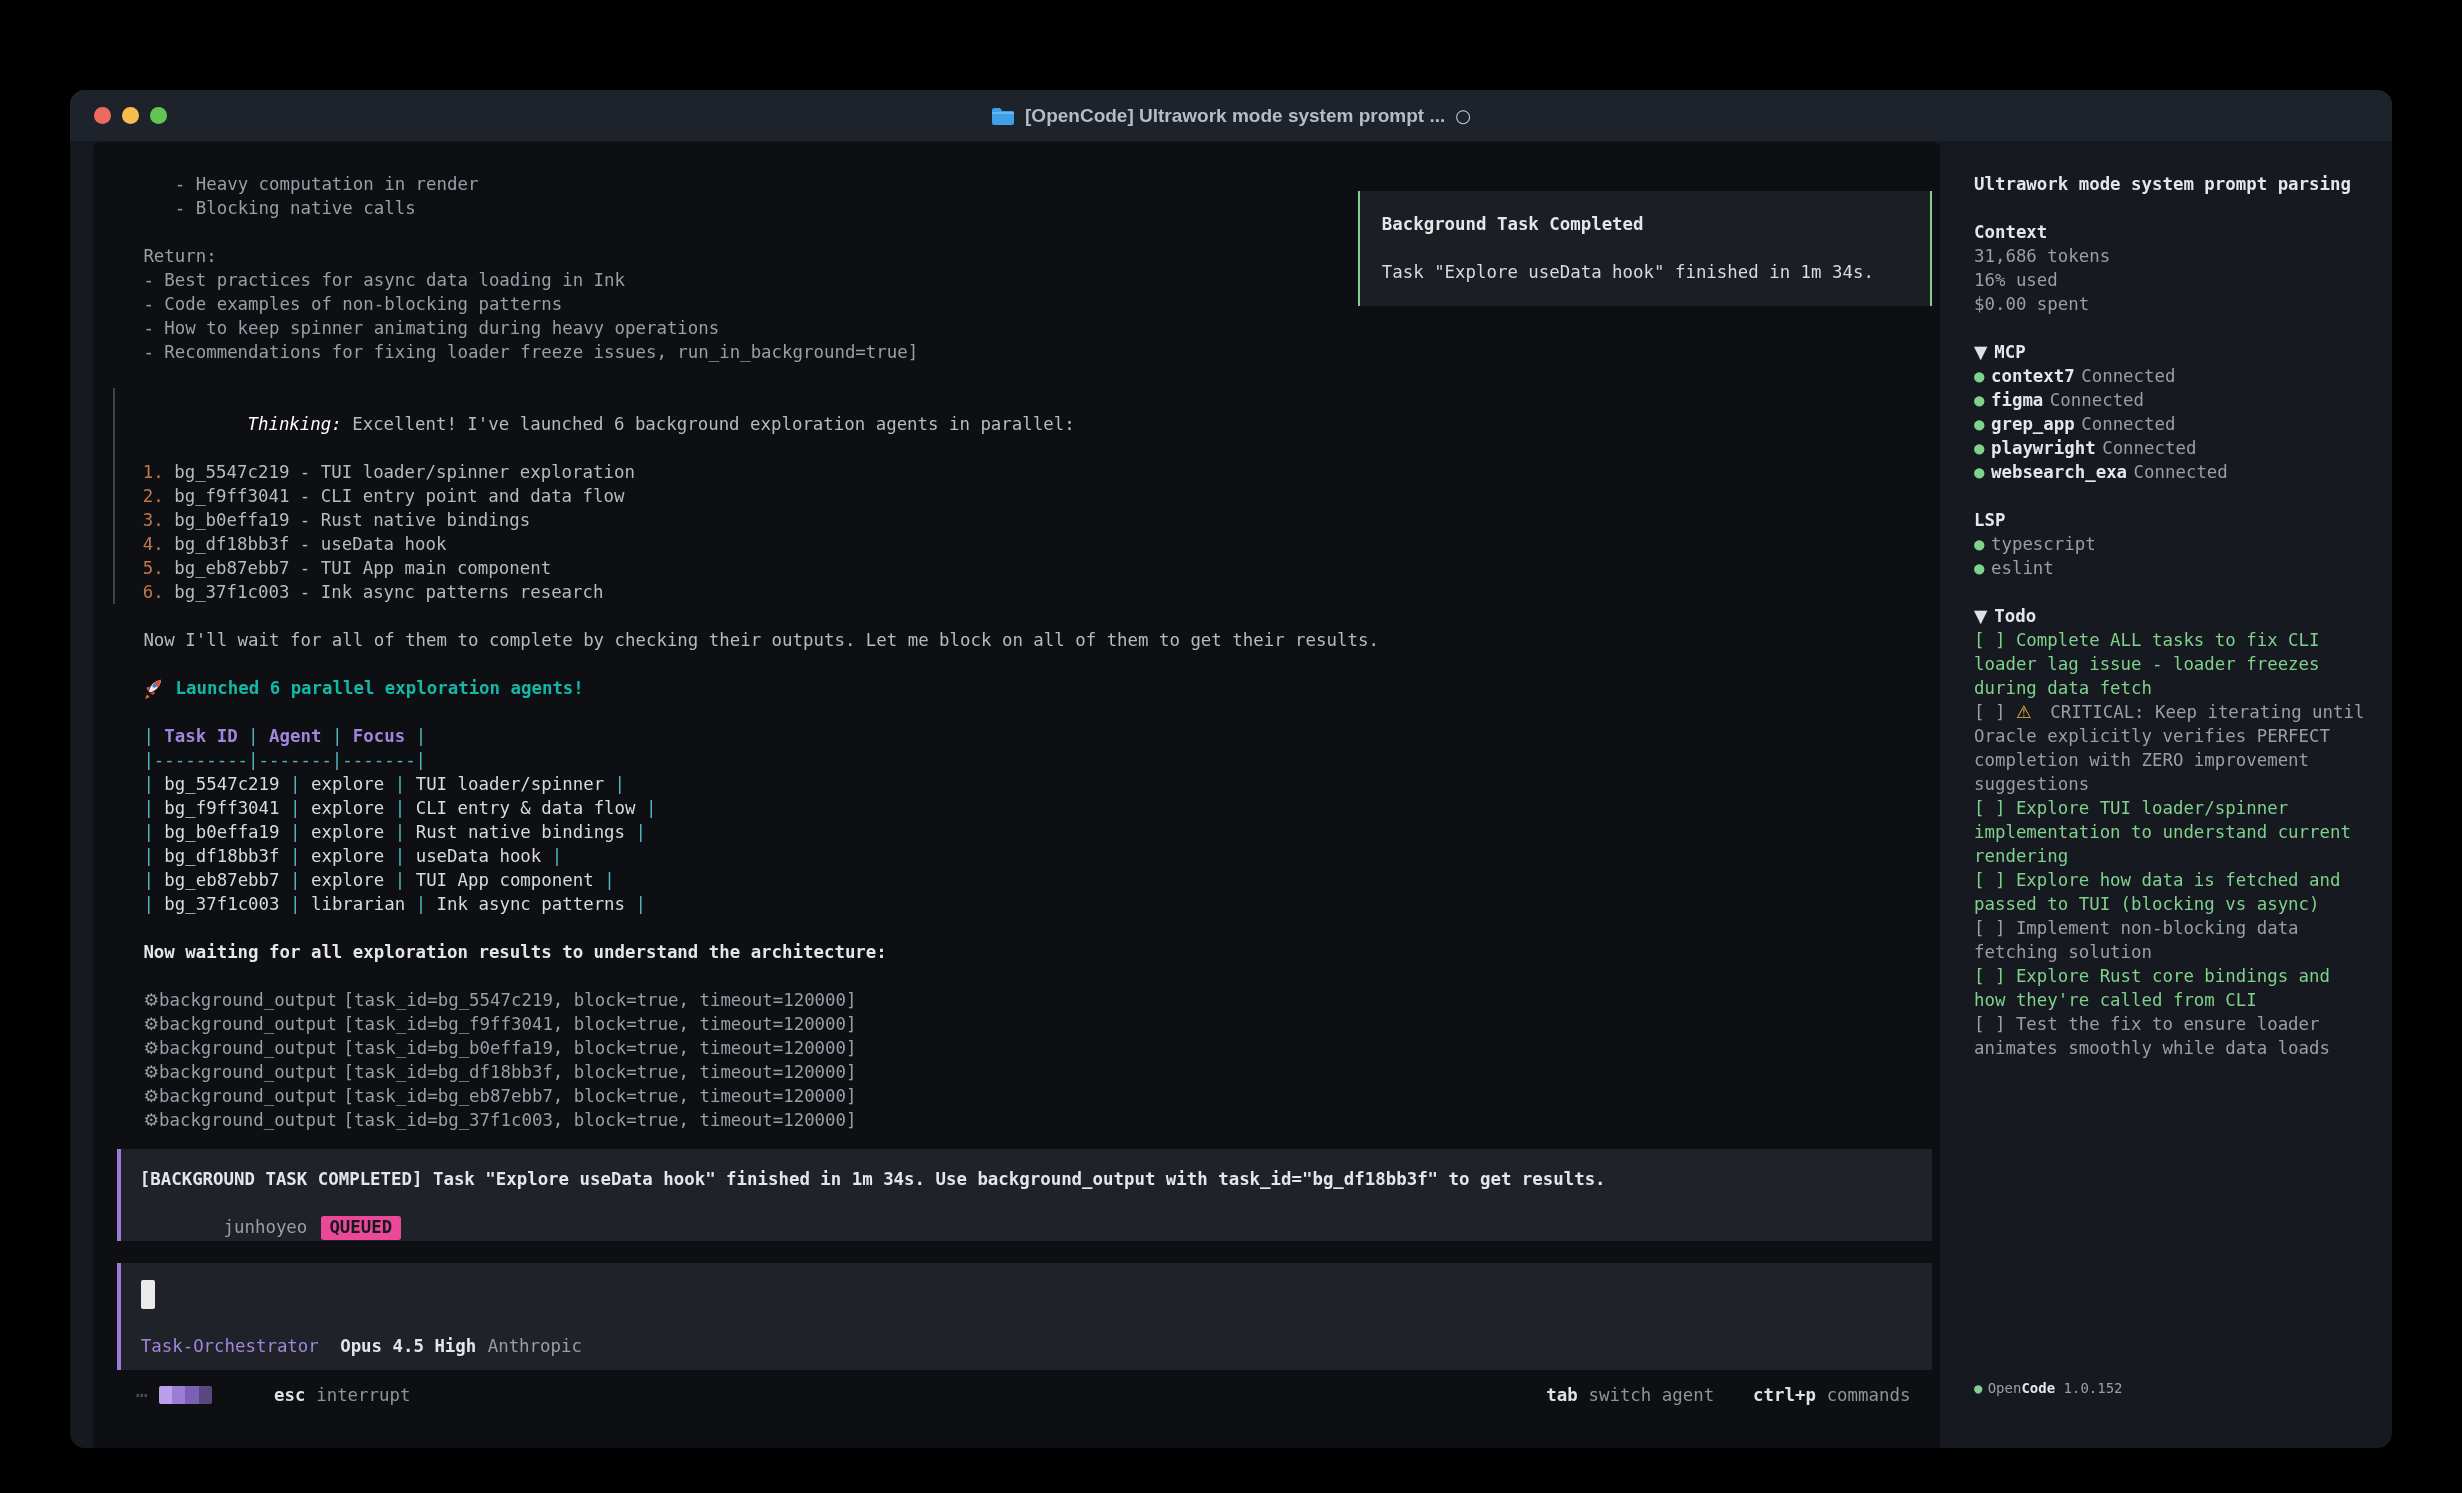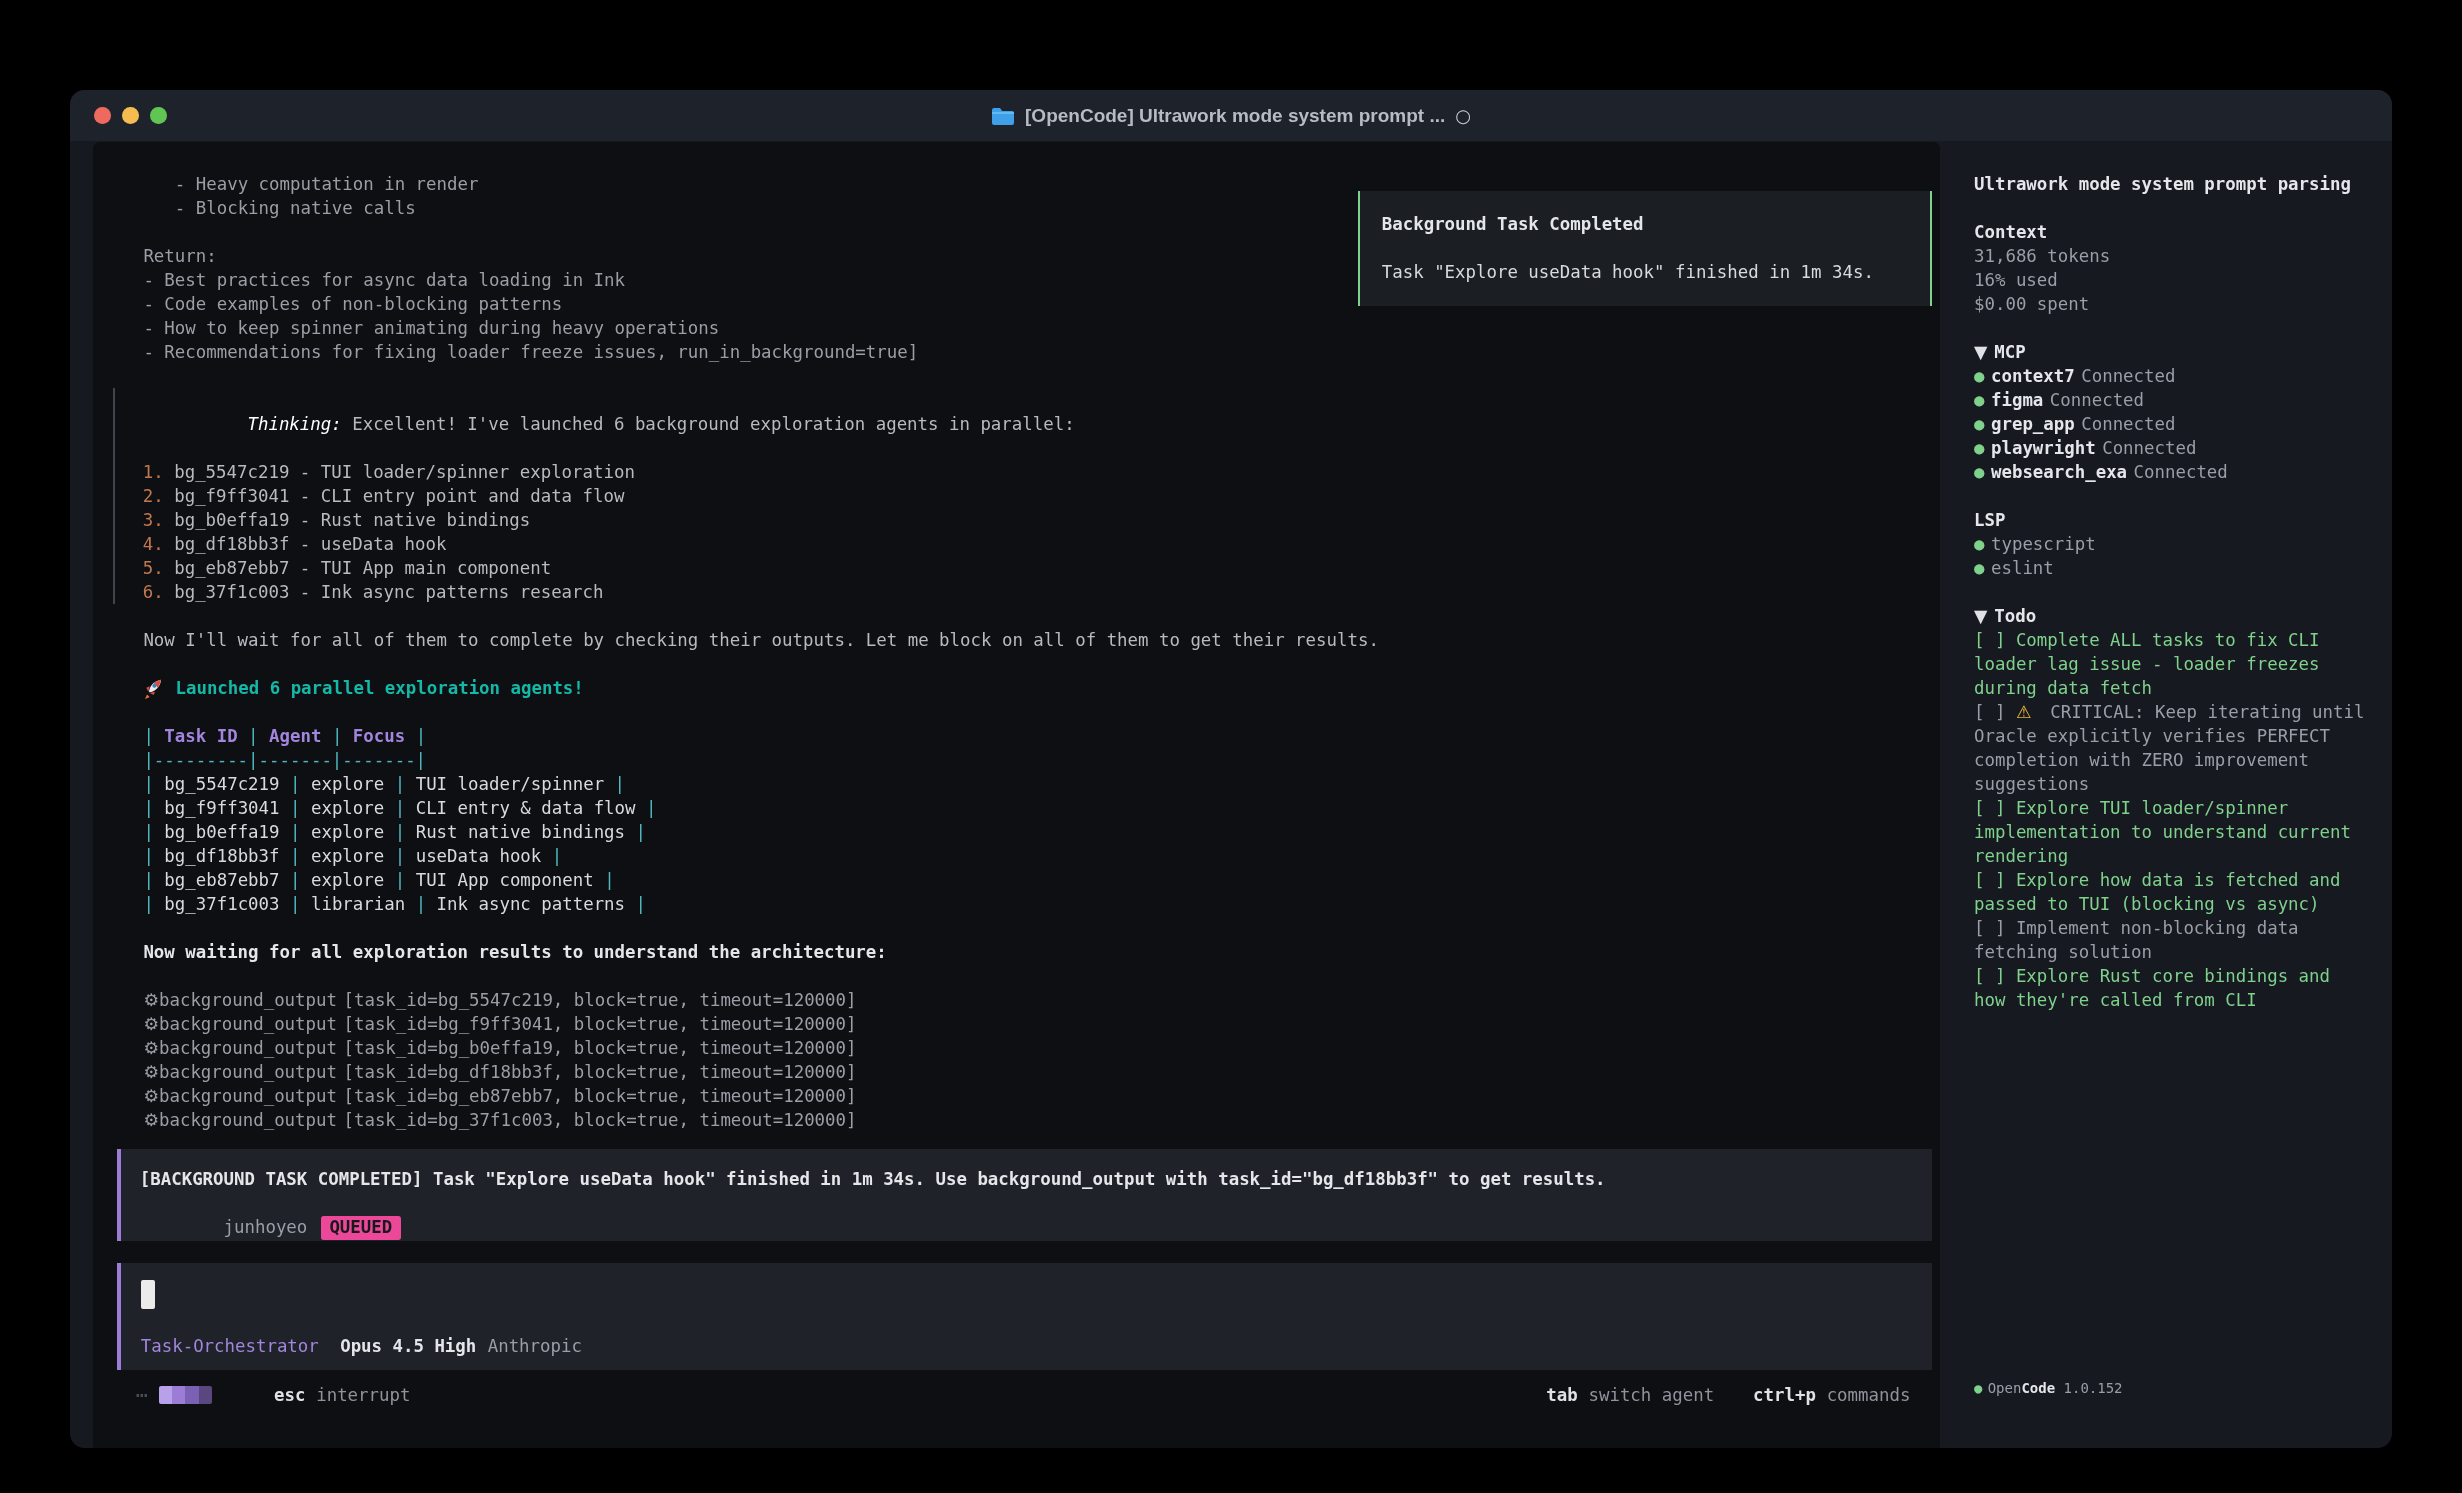--- a/index.html
+++ b/index.html
@@ -262,20 +262,21 @@
     <div class="sp"></div>
 
     <div class="sb-w">
       <div class="ln"><span class="tri glyph">▼</span><span class="t-white2 bold">Todo</span></div>
       <div class="ln todo-green">[ ] Complete ALL tasks to fix CLI loader lag issue - loader freezes during data fetch</div>
       <div class="ln todo-gray"><span>[ ] </span><span class="warn glyph">⚠</span><span> CRITICAL: Keep iterating until Oracle explicitly verifies PERFECT completion with ZERO improvement suggestions</span></div>
       <div class="ln todo-green">[ ] Explore TUI loader/spinner implementation to understand current rendering</div>
       <div class="ln todo-green">[ ] Explore how data is fetched and passed to TUI (blocking vs async)</div>
       <div class="ln todo-gray">[ ] Implement non-blocking data fetching solution</div>
       <div class="ln todo-green">[ ] Explore Rust core bindings and how they're called from CLI</div>
+      <div class="ln todo-gray">[ ] Test the fix to ensure loader animates smoothly while data loads</div>
     </div>
   </div>
 
   <div class="sb-footer">
     <span class="dot">●</span><span class="t-gray">Open</span><span class="t-white2 bold">Code</span><span class="t-gray"> <span>1.0.152</span></span>
   </div>
 
 </div>
 
 

